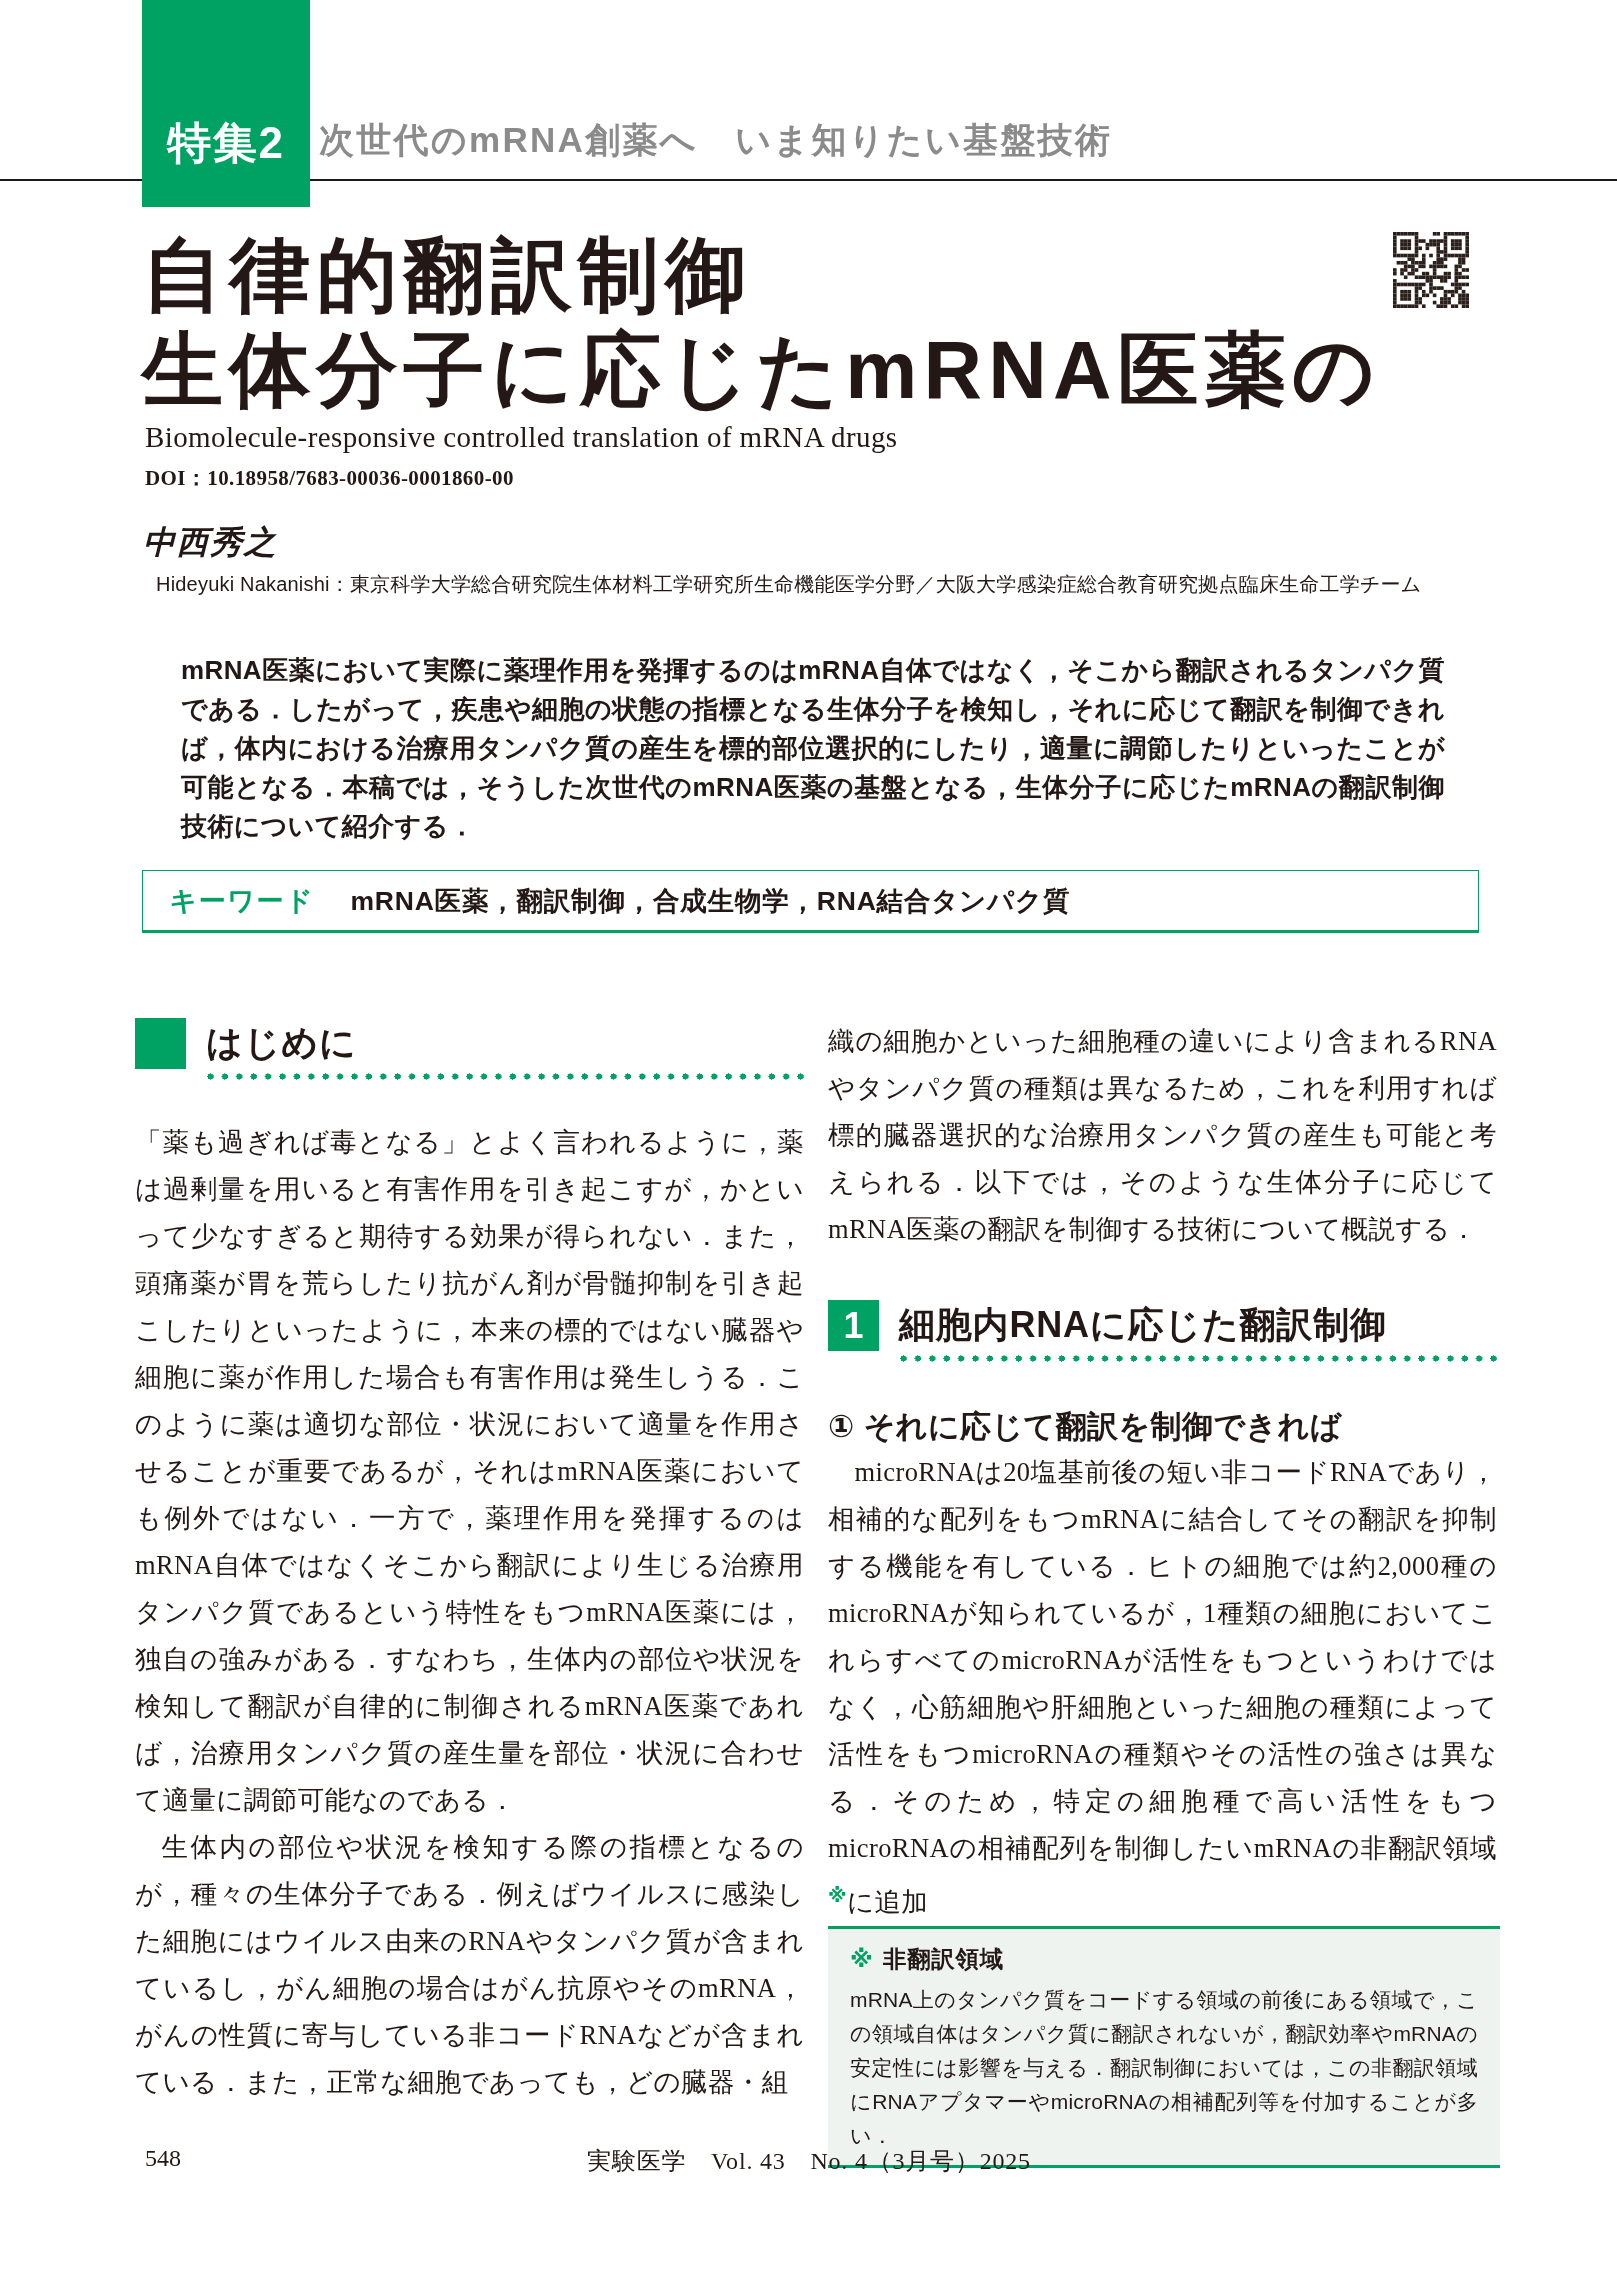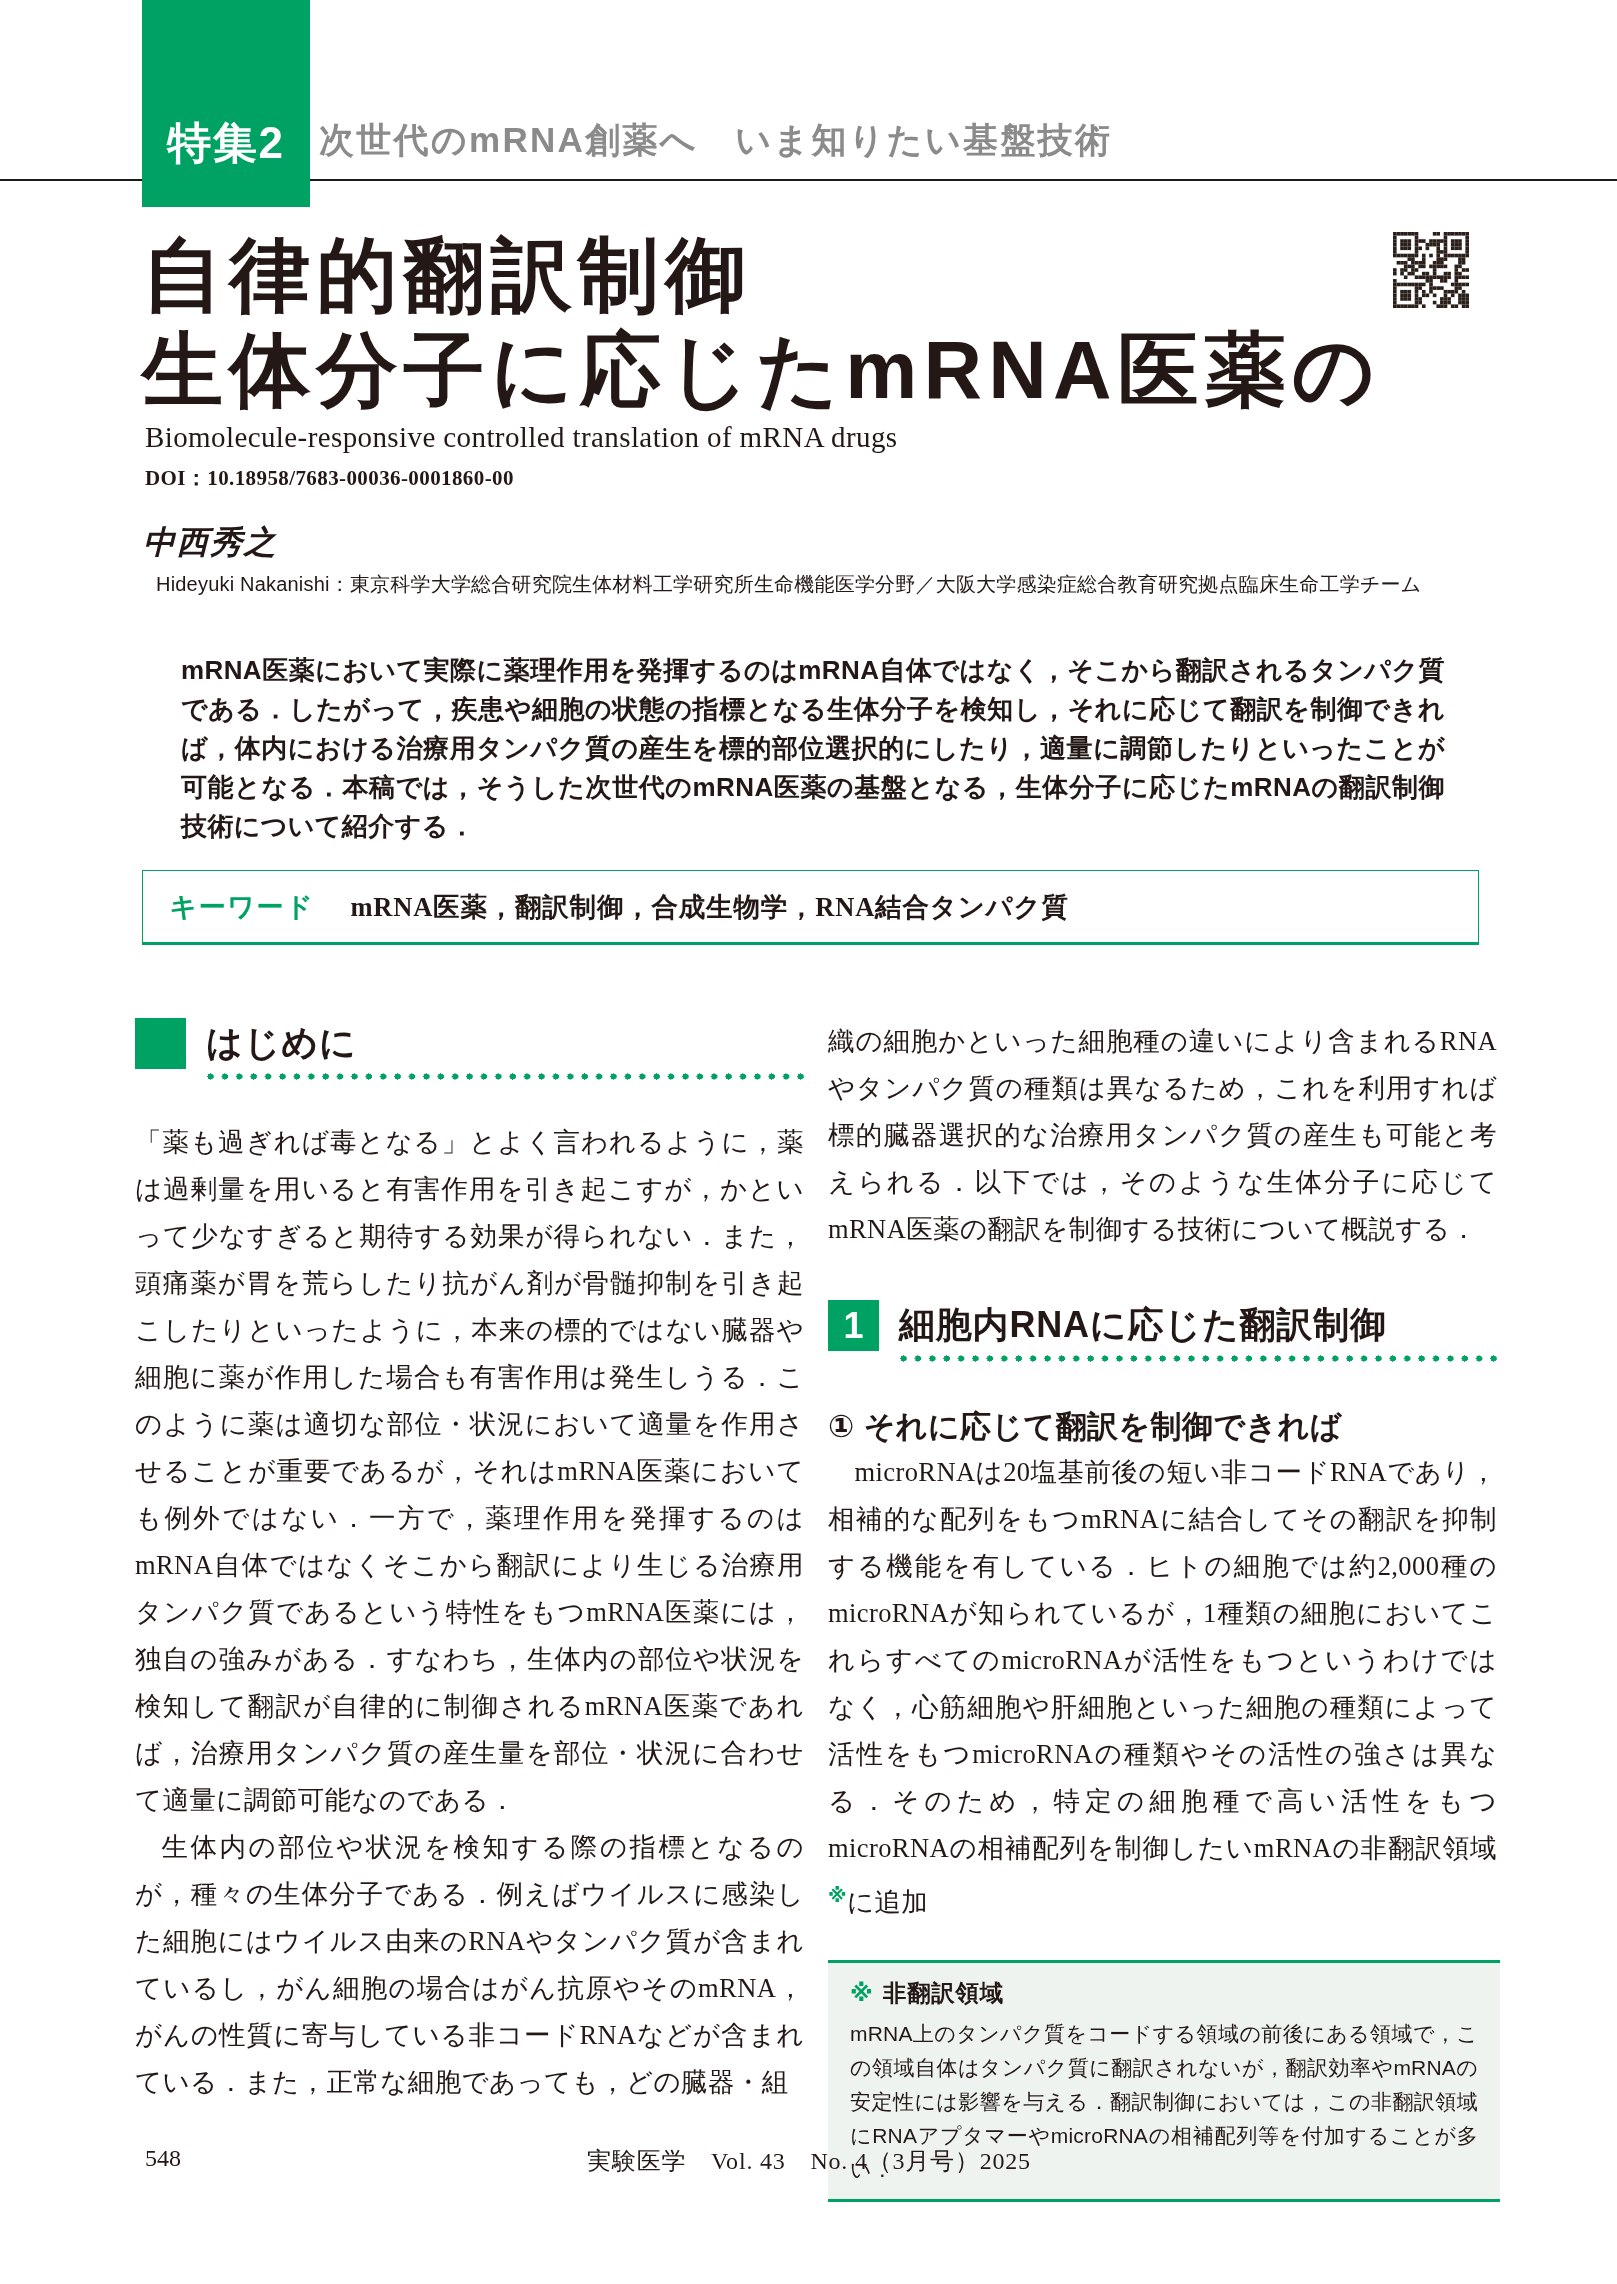--- a/index.html
+++ b/index.html
@@ -41,23 +41,23 @@
   
   .author{position:absolute;left:143px;top:521px;font-size:32px;font-weight:bold;letter-spacing:1.6px;font-style:italic;}
   .affiliation{position:absolute;left:156px;top:571px;font-size:20px;letter-spacing:0.2px;white-space:nowrap;}
   
   .abstract{
     position:absolute;left:181px;top:651px;width:1264px;
     font-size:26px;font-weight:600;line-height:39px;text-align:justify;letter-spacing:0.4px;
   }
   
   .keywords-box{
-    position:absolute;left:142px;top:870px;width:1337px;height:75px;box-sizing:border-box;
+    position:absolute;left:142px;top:870px;width:1337px;height:63px;box-sizing:border-box;
     border:1.6px solid var(--green);border-bottom-width:3.1px;background:#ffffff;
-    display:flex;align-items:center;padding-left:26.5px;font-family:Liberation Serif, serif;
+    display:flex;align-items:center;padding-left:26.5px;
   }
   .keywords-label{color:var(--green);font-size:27px;font-weight:bold;letter-spacing:1.6px;}
   .keywords-text{margin-left:36px;font-size:26.5px;font-weight:600;letter-spacing:0.8px;}
   
   .col{position:absolute;top:1018px;width:669px;}
   .col-left{left:135px;}
   .col-right{left:828px;}
   .section-head{display:flex;align-items:center;}
   .green-sq{
     width:51px;height:51px;background:var(--green);flex:none;
@@ -78,21 +78,21 @@
   .col-left .bodytext.first{margin-top:39px;}
   .indent{text-indent:1em;}
   .subsection{
     margin-top:44px;font-size:31px;font-weight:bold;letter-spacing:0.4px;white-space:nowrap;
   }
   .col-right .sec1{margin-top:47px;}
   .col-right .bodytext.after-sub{margin-top:1.6px;}
   .refmark{color:var(--green);font-size:0.72em;vertical-align:0.45em;font-family:"Liberation Sans","DejaVu Sans",sans-serif;font-weight:bold;}
   
   .note-box{
-    margin-top:34px;box-sizing:border-box;width:672px;
+    box-sizing:border-box;width:672px;
     background:var(--notebg);
     border-top:3.1px solid var(--green);border-bottom:3.1px solid var(--green);
     padding:14px 22px 12.5px 22px;
   }
   .note-title{font-size:23.4px;font-weight:bold;letter-spacing:0.8px;}
   .note-title .note-marker{color:var(--green);margin-right:9.4px;font-weight:bold;}
   .note-body{margin-top:7.8px;font-size:21px;line-height:34px;text-align:justify;letter-spacing:0.2px;}
   
   .footer-page-number{
     position:absolute;left:145px;top:2145px;

